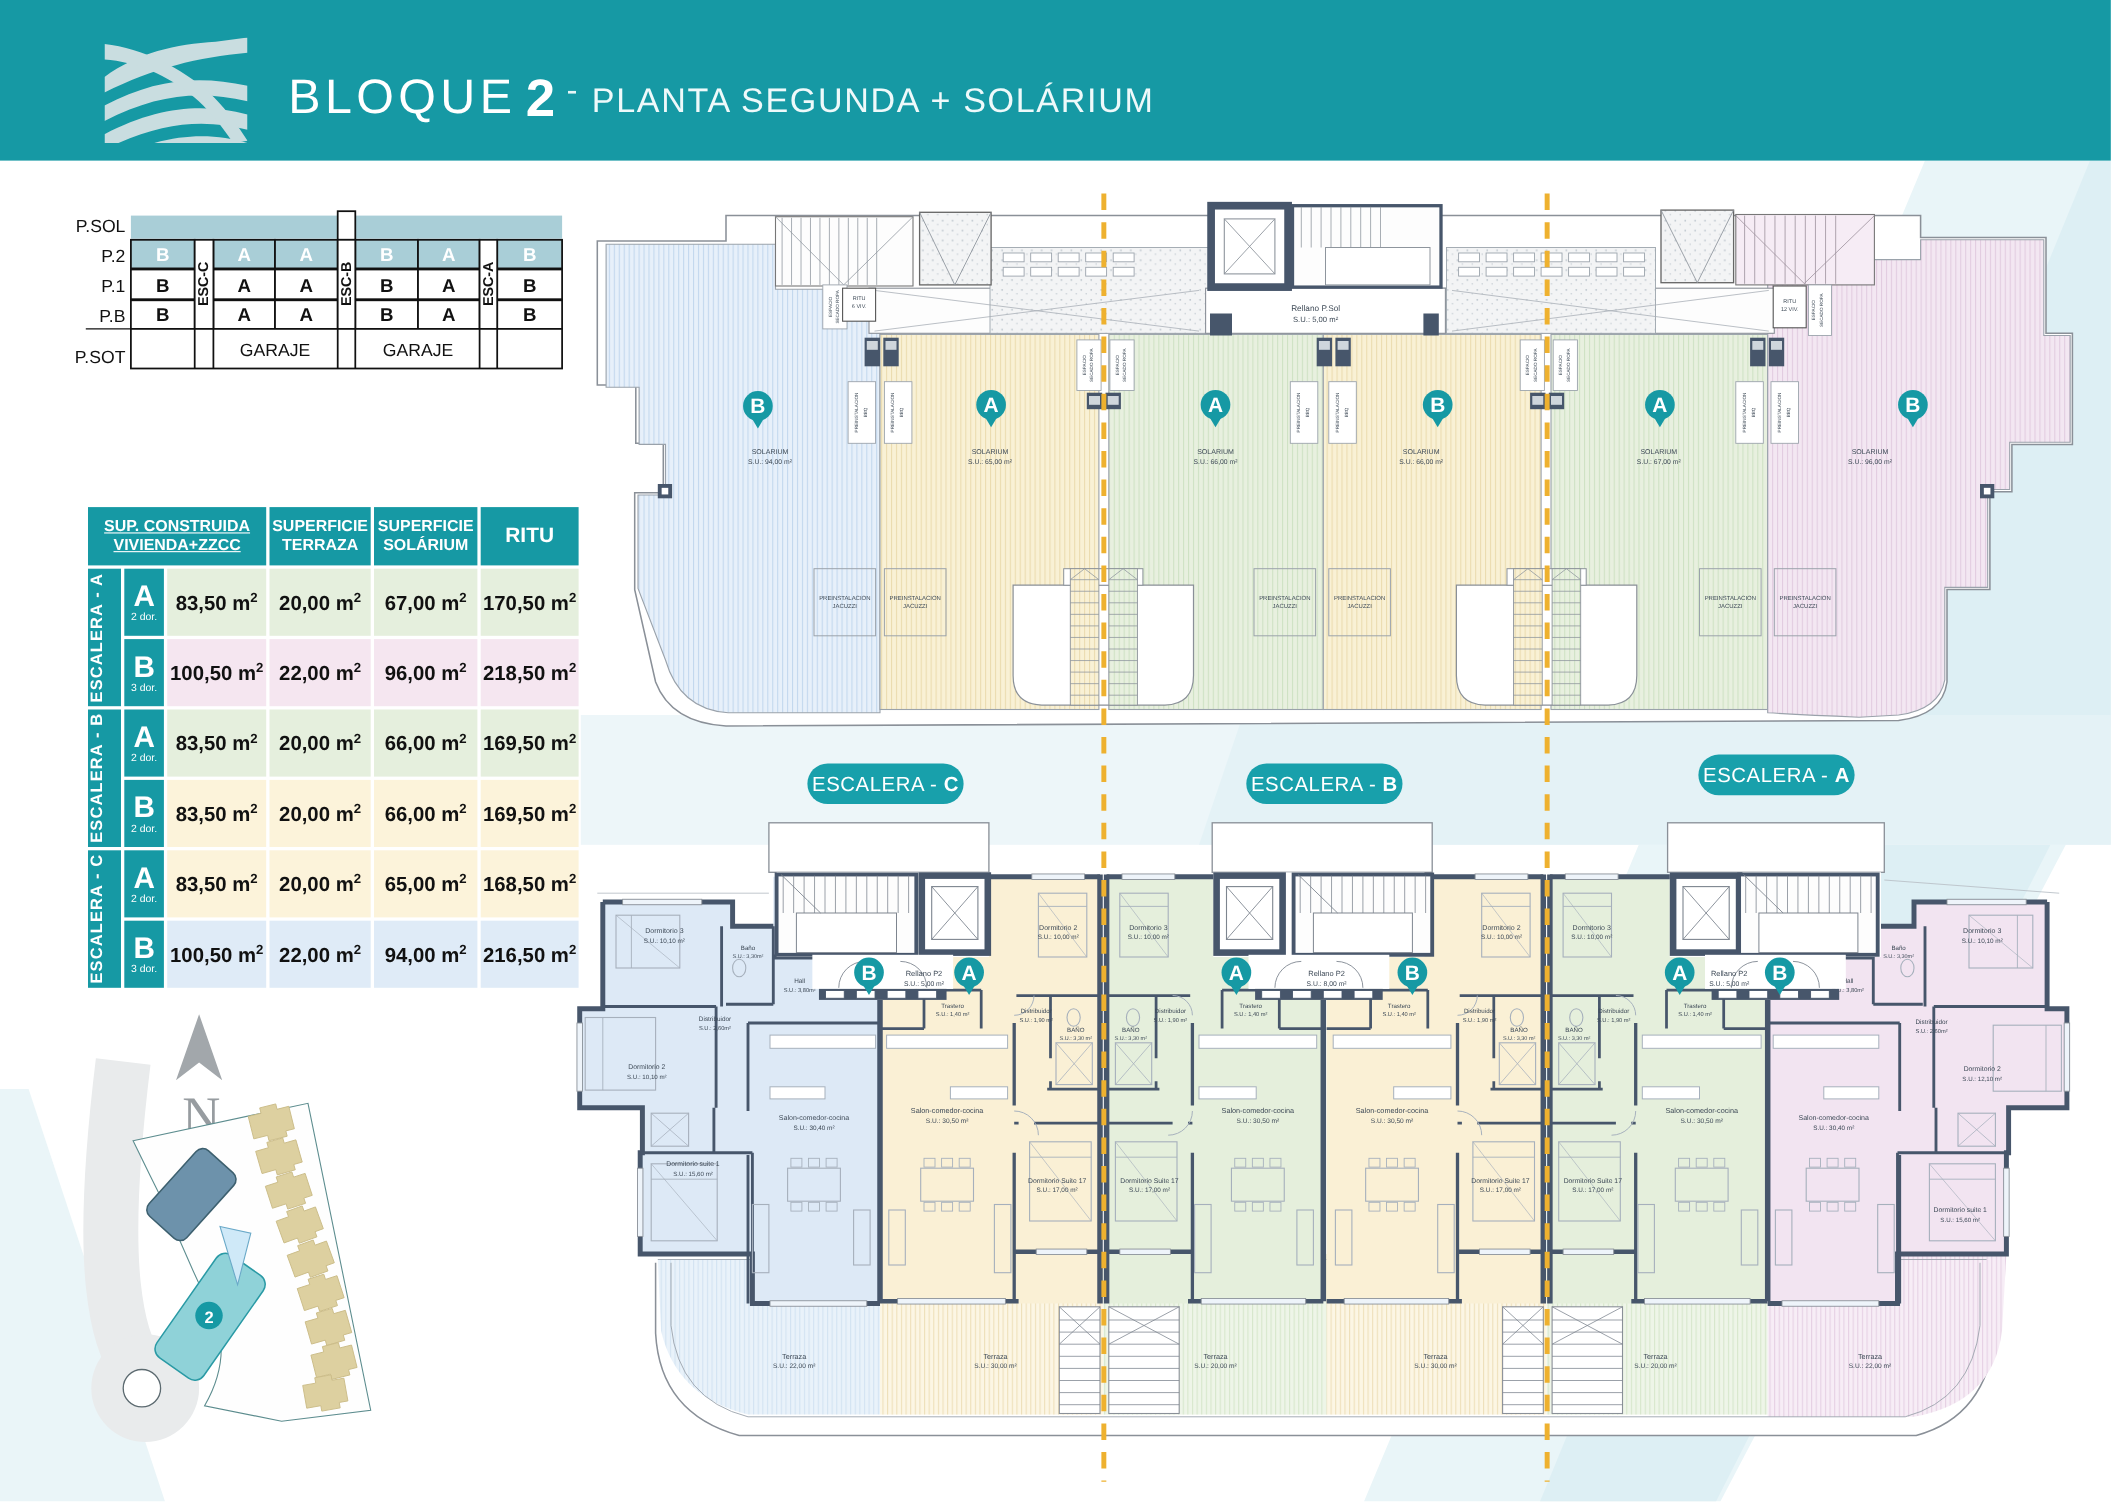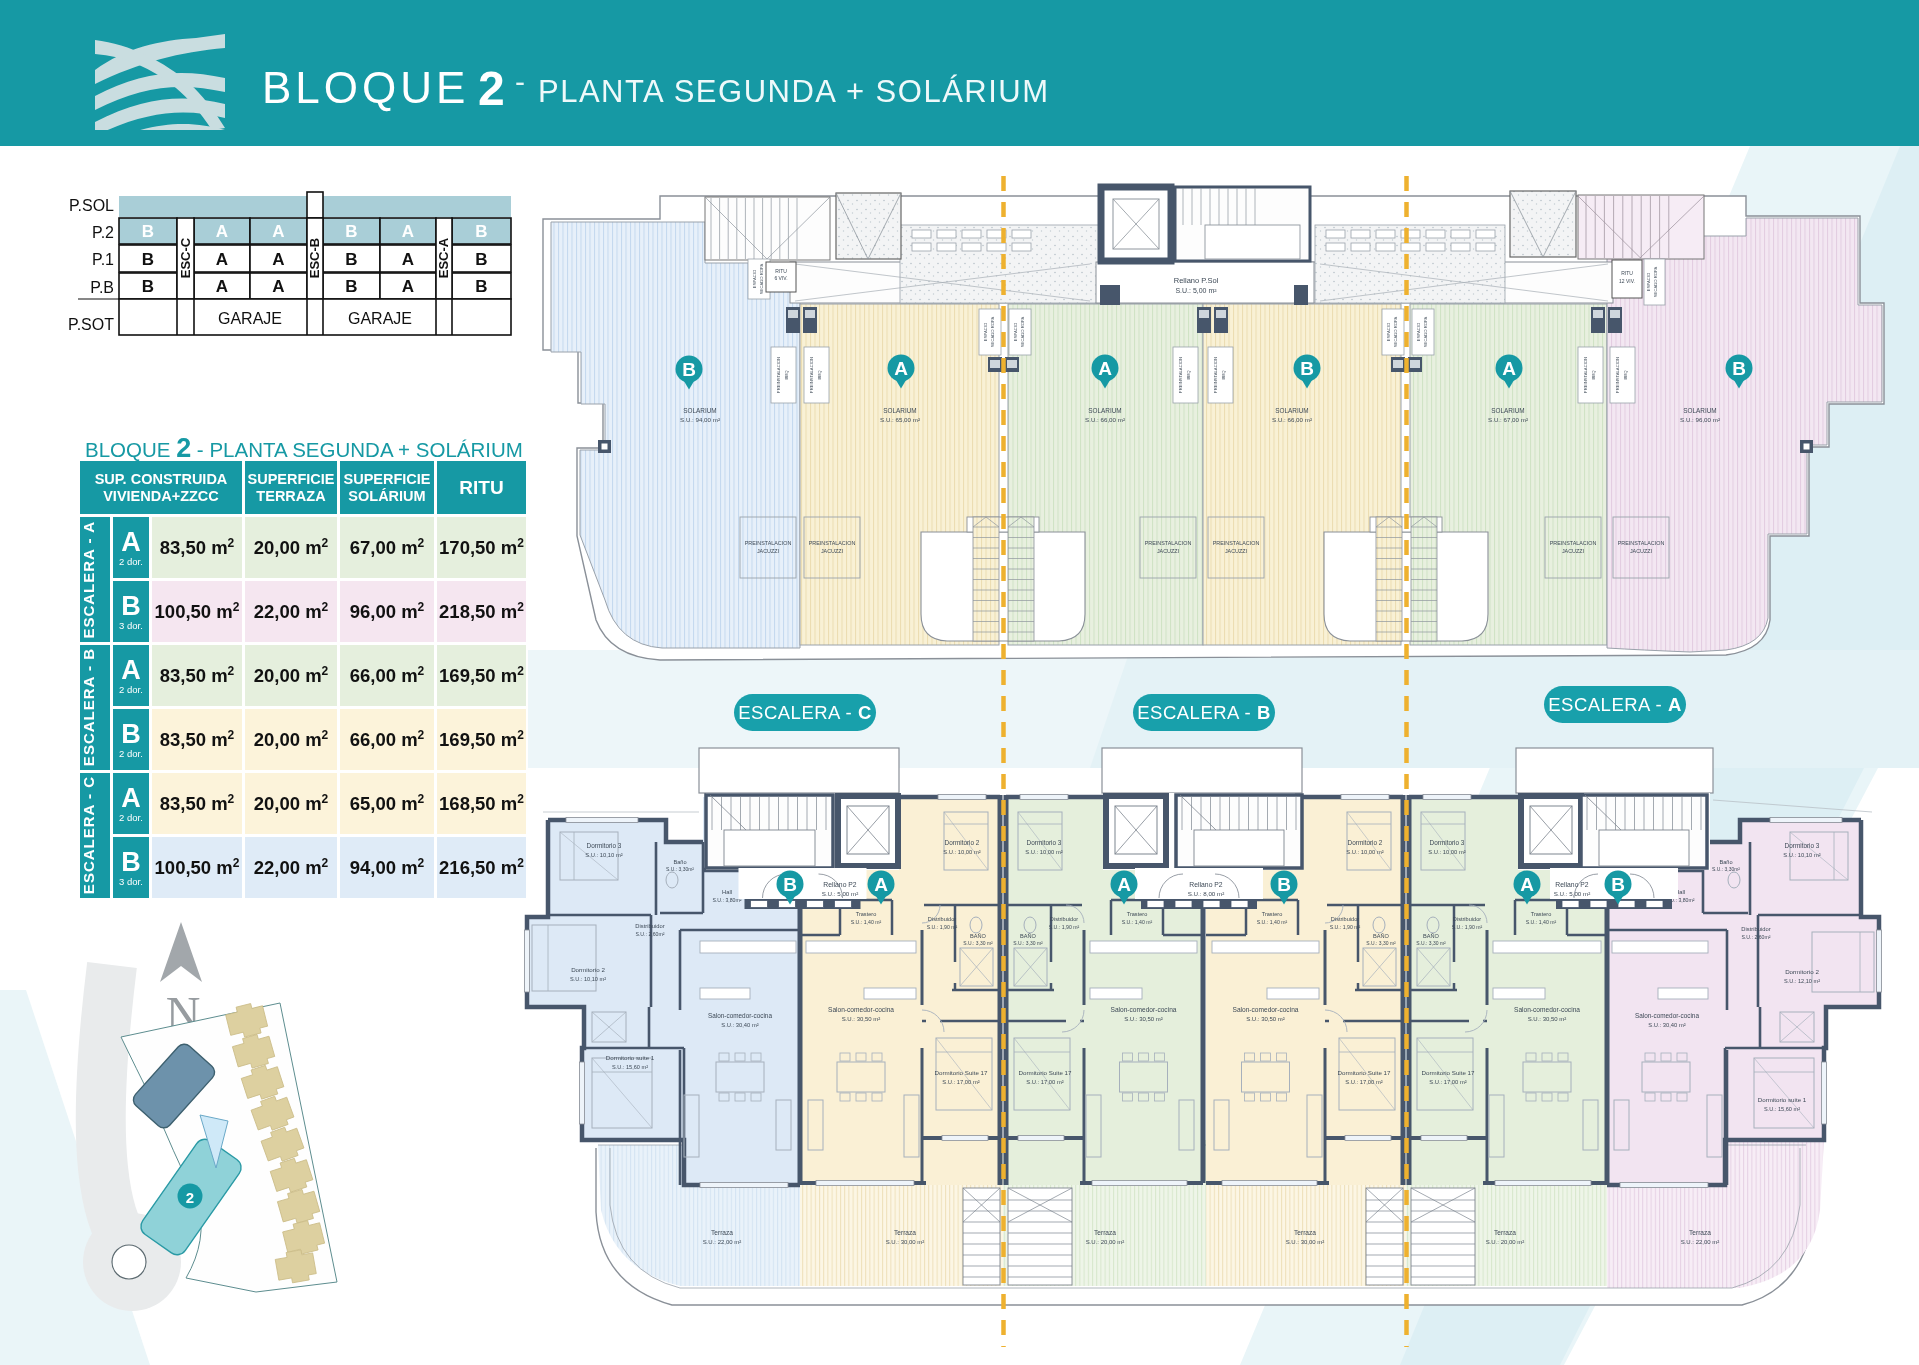--- a/index.html
+++ b/index.html
@@ -919,25 +919,24 @@
       <g transform="rotate(-16 299 1208)">
         <path d="M280,1196 h12 v-5 h15 v5 h11 v21 h-8 v5 h-17 v-5 h-13 Z" fill="#ddd0a0" stroke="#cbbc88" stroke-width="0.8"></path>
       </g>
       <g transform="rotate(-14 304 1239)">
         <path d="M285,1227 h12 v-5 h15 v5 h11 v21 h-8 v5 h-17 v-5 h-13 Z" fill="#ddd0a0" stroke="#cbbc88" stroke-width="0.8"></path>
       </g>
       <g transform="rotate(-10 296 1268)">
         <path d="M277,1256 h12 v-5 h15 v5 h11 v21 h-8 v5 h-17 v-5 h-13 Z" fill="#ddd0a0" stroke="#cbbc88" stroke-width="0.8"></path>
       </g>
     </svg>
-    <div style="position:absolute;left:85px;top:433px;color:#1699a4;font-size:20.5px;letter-spacing:0px;white-space:nowrap;">BLOQUE <b style="font-size:27px;">2</b> - PLANTA SEGUNDA + SOLÁRIUM</div>
     <table class="areas">
 <tbody>
         <tr style="height:53px;">
- <th class="th hdr2" colspan="3" style="width:158px;">SUP. CONSTRUIDA<br>VIVIENDA+ZZCC</th>
+ <th class="th hdr2" colspan="3" style="width:158px;text-decoration:underline;">SUP. CONSTRUIDA<br>VIVIENDA+ZZCC</th>
  <th class="th hdr2" style="width:92px;">SUPERFICIE<br>TERRAZA</th>
  <th class="th hdr2" style="width:94px;">SUPERFICIE<br>SOLÁRIUM</th>
  <th class="th" style="font-size:19px;width:89px;">RITU</th>
 </tr>
 <tr style="height:61px;">
  <td class="esc" rowspan="2">
             <div class="v">ESCALERA - A</div>
           </td>
  <td class="let">
             <span class="big">A</span>

